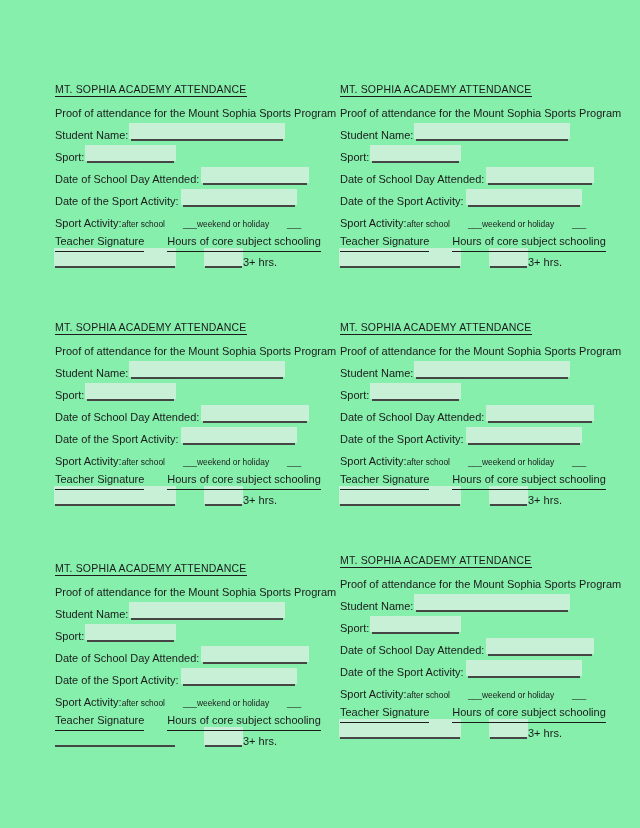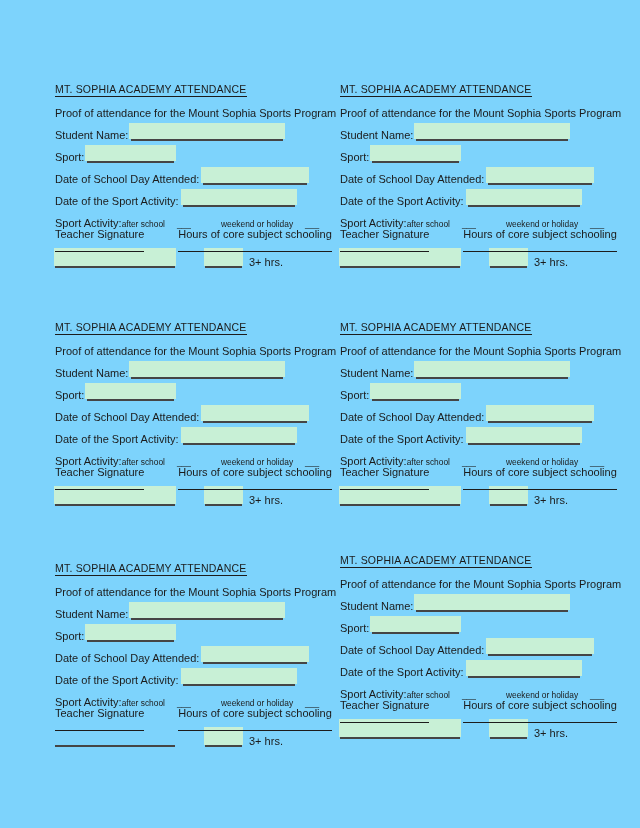--- a/index.html
+++ b/index.html
@@ -3,21 +3,21 @@
 <meta charset="utf-8">
 <style>
   :root { --hl: #c8f0d6; --ink: #1b1b1b; --rule: #454545; }
   * { margin: 0; padding: 0; box-sizing: content-box; }
   html, body { background: #ffffff; }
   body { font-family: "Liberation Sans", "DejaVu Sans", sans-serif; color: var(--ink); }
   .page {
     position: relative;
     width: 640px;
     height: 828px;
-    background: #7dd3fc;
+    background: #86efac;
     overflow: hidden;
     text-decoration: underline;
   }
   .form-slot { position: absolute; width: 252px; z-index: 0; }
   .pos0 { left: 55px;  top: 75px;  }
   .pos1 { left: 340px; top: 75px;  }
   .pos2 { left: 55px;  top: 313px; }
   .pos3 { left: 340px; top: 313px; }
   .pos4 { left: 55px;  top: 554px; }
   .pos5 { left: 340px; top: 546px; }
@@ -28,21 +28,21 @@
 
   .title {
     font-size: 10.5px;
     letter-spacing: 0.2px;
     border-bottom: 1px solid #1c1c1c;
     padding-bottom: 1px;
     display: inline-block;
   }
   .body  { font-size: 11px; }
   .small { font-size: 8.4px; }
-  .u { border-bottom: 1px solid #1c1c1c; padding-bottom: 11px; display: inline-block; }
+  .u { border-bottom: 1px solid #1c1c1c; padding-bottom: 4px; display: inline-block; }
 
   .blank {
     display: inline-block;
     position: relative;
     height: 13px;
     border-bottom: 2px solid var(--rule);
   }
   .w-student { width: 152px; margin-left: 3px; }
   .w-sport   { width: 87px;  margin-left: 3px; }
   .w-date    { width: 112px; margin-left: 4px; }
@@ -53,26 +53,26 @@
 
   .hl {
     position: absolute;
     background: var(--hl);
     z-index: -1;
     left: -2px; right: -2px; bottom: 0; height: 16px;
   }
   .hl.tall { height: 18px; left: -1px; right: -1px; }
   .hl.mini-after   { left: 1px; right: auto; width: 44px; height: 15px; bottom: 2px; }
 
-  .ml2 { margin-left: 12px; }
+  .ml2 { margin-left: 18px; }
   .ml4 { }
-  .ml-wk    { margin-left: 30px; }
-  .ml-hours { margin-left: 34px; }
+  .ml-wk    { }
+  .ml-hours { margin-left: 23px; }
   .ml-hrs   { margin-left: 30px; }
-  .ml1 { margin-left: 7px; }
+  .ml1 { margin-left: 1px; }
 </style>
 </head>
 <body>
 
 <div class="page">
   <div class="form-slot pos0">
   <div class="form">
     <div class="row">
       <span class="title">MT. SOPHIA ACADEMY ATTENDANCE</span>
     </div>

